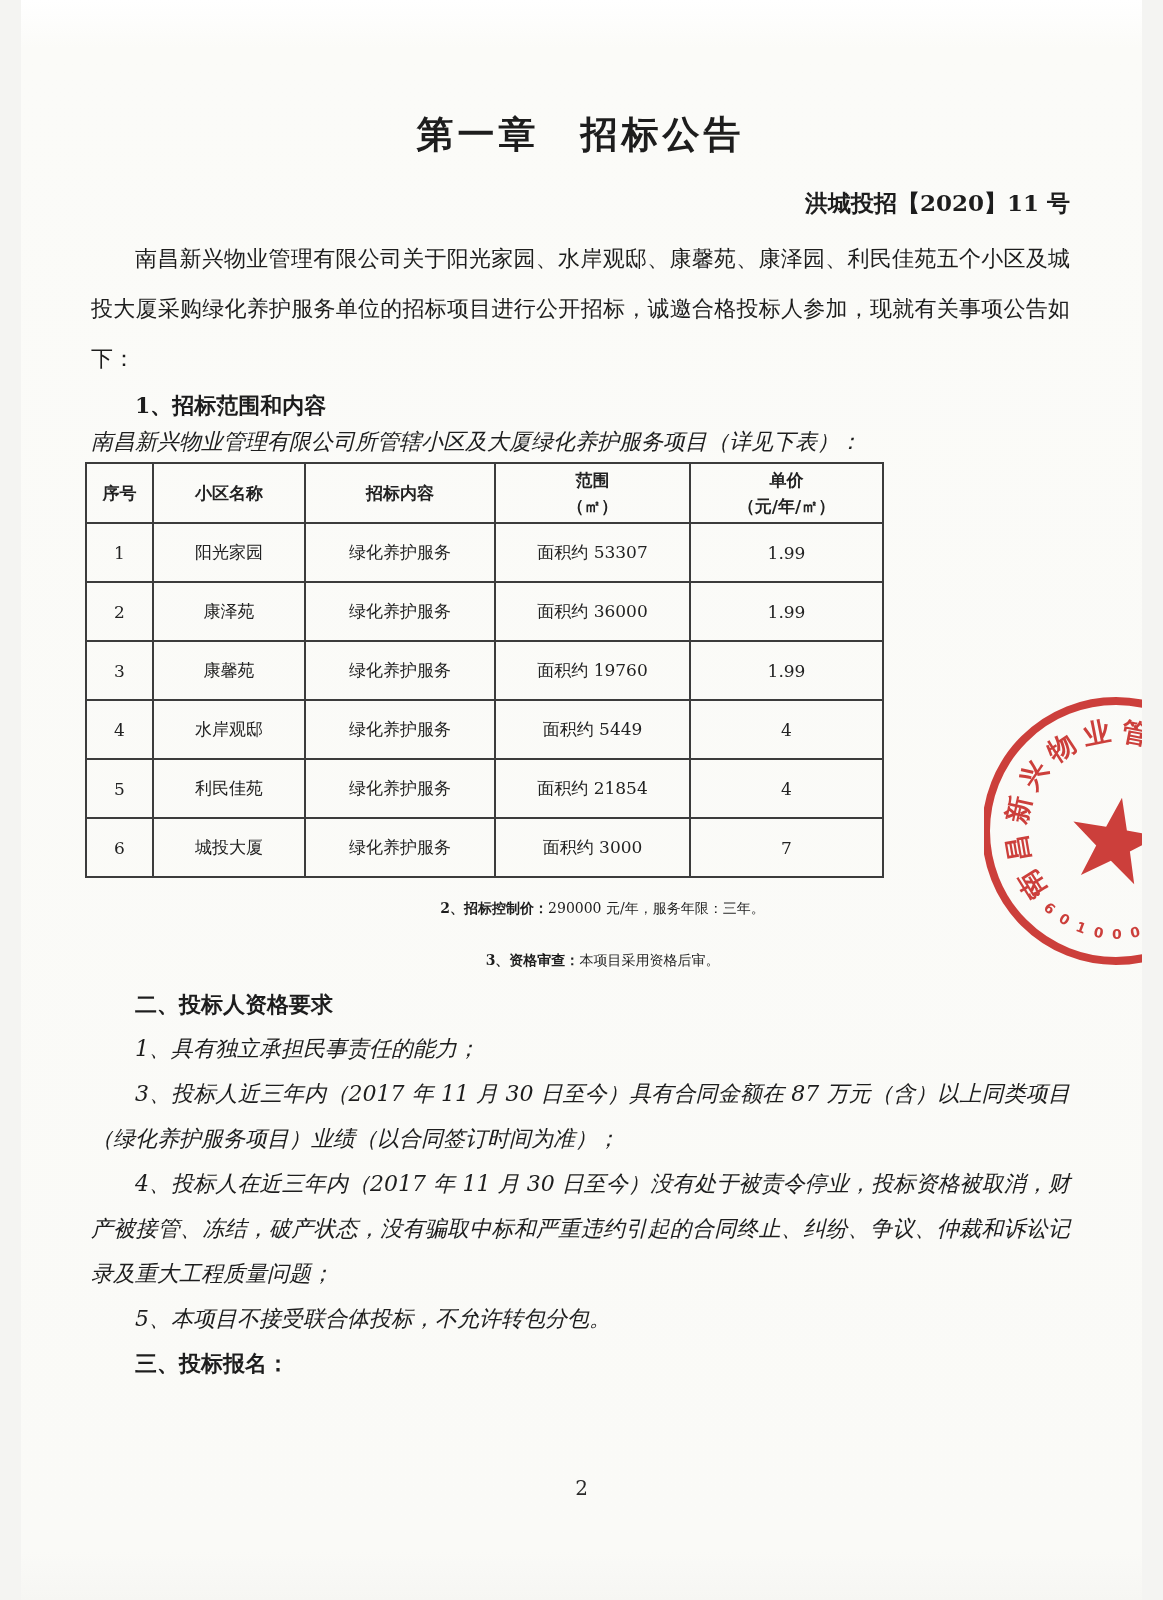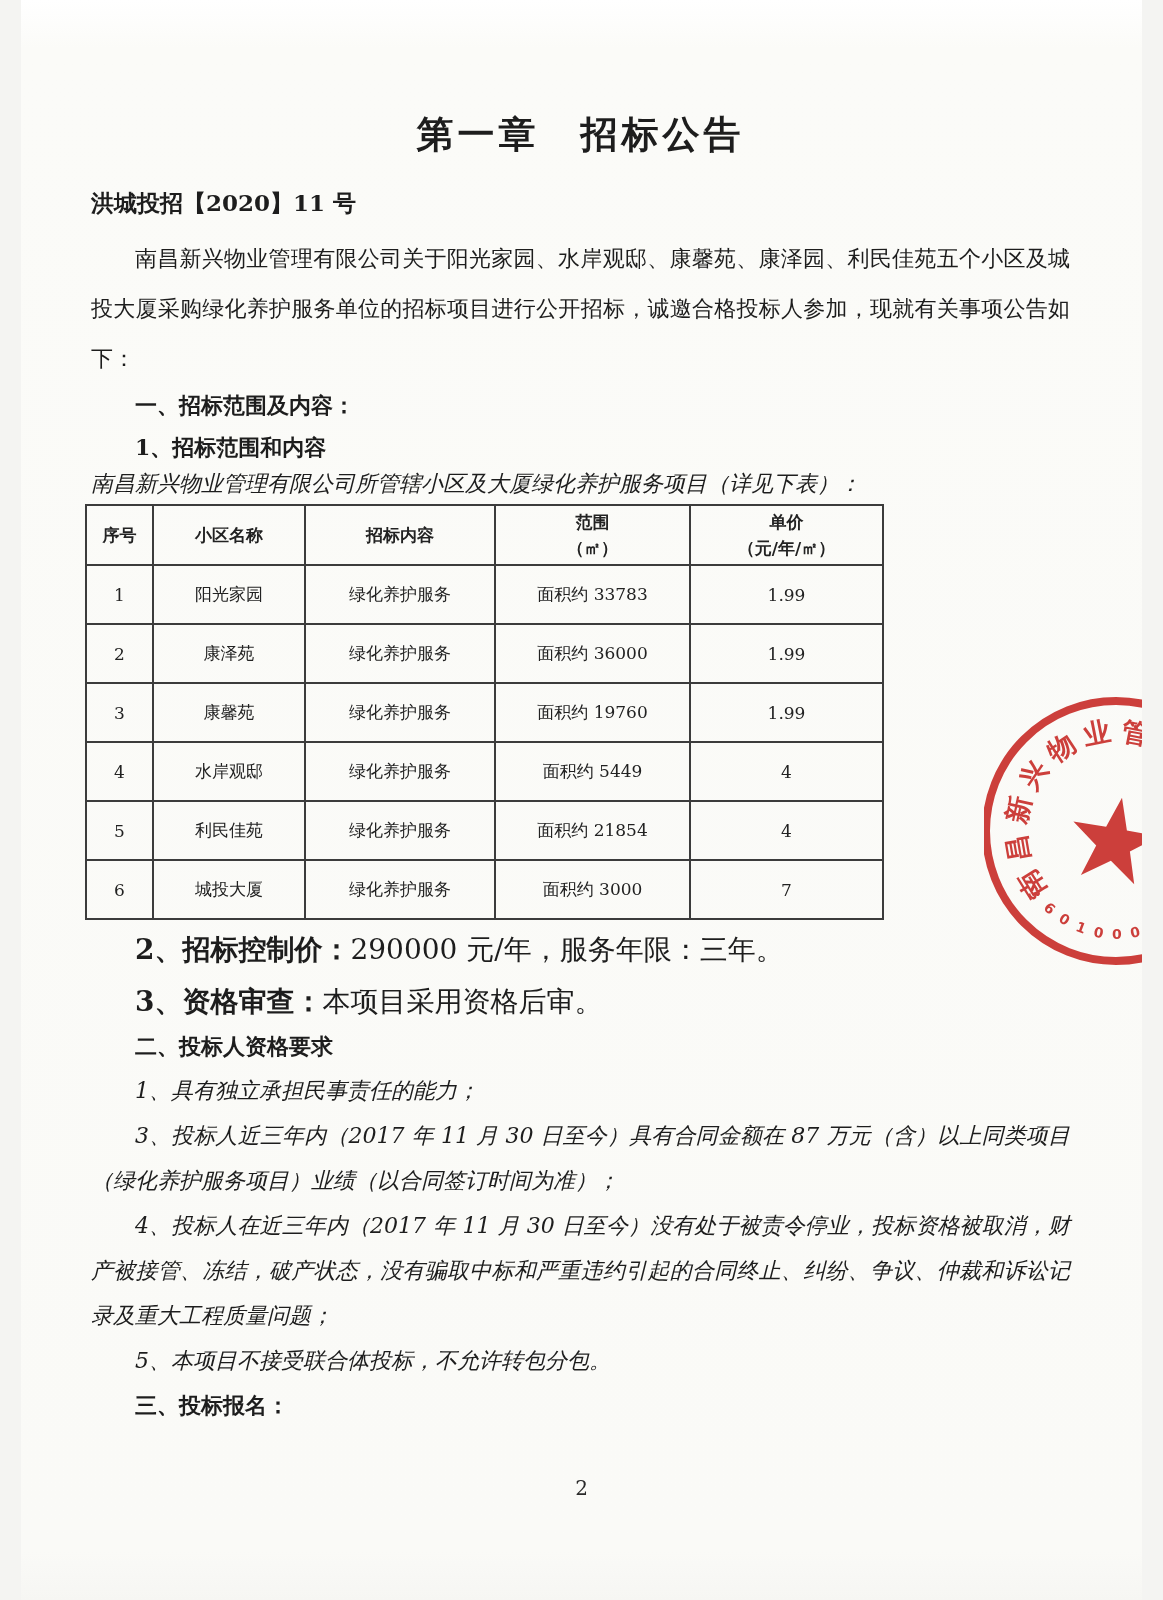--- a/index.html
+++ b/index.html
@@ -12,21 +12,21 @@
     color:#1d1d1d;
     font-family:"DejaVu Serif","Liberation Serif",serif;
   }
   .content{padding:0 72px 0 70px;}
   .chapter-title{
     margin:0;padding-top:110px;height:48px;line-height:48px;
     text-align:center;font-size:37px;font-weight:bold;letter-spacing:4px;
   }
   .doc-no{
     margin-top:30px;height:30px;line-height:30px;
-    text-align:left;font-size:23px;font-weight:bold;
+    text-align:right;font-size:23px;font-weight:bold;
   }
   .intro{
     margin:16px 0 0;font-size:22px;line-height:50px;
     text-indent:2em;text-align:justify;
   }
   .sec-heading{
     margin:0;padding-left:44px;font-size:22px;font-weight:bold;line-height:42px;
   }
   .sec-heading.lh46{line-height:44px;}
   .table-intro{margin:0;font-size:22px;line-height:32px;font-style:italic;}
@@ -34,21 +34,21 @@
     border-collapse:collapse;table-layout:fixed;
     width:797px;margin:4px 0 0 -6px;
     font-size:17px;
   }
   table.scope th,table.scope td{
     border:2px solid #3c3c3c;text-align:center;vertical-align:middle;
     padding:0;color:#222;
   }
   table.scope th{height:58px;font-weight:bold;line-height:26px;}
   table.scope td{height:57px;font-weight:normal;}
-  .after-table{margin:8px 0 0;padding-left:44px;font-size:28px;line-height:44px;}
+  .after-table{margin:8px 0 0;padding-left:44px;font-size:14px;line-height:44px;text-align:center;}
   .after-table .b{font-weight:bold;}
   .req-item{margin:0;font-size:22px;line-height:45px;text-indent:2em;text-align:justify;font-style:italic;}
   .page-number{
     position:absolute;left:0;top:1476px;width:100%;
     text-align:center;font-size:20px;color:#2a2a2a;
   }
   .seal{
     position:absolute;left:963px;top:693px;width:200px;height:285px;
     overflow:hidden;opacity:.92;pointer-events:none;
   }
@@ -64,21 +64,20 @@
 <body>
 
 <div class="page">
   <div class="content">
 
     <h1 class="chapter-title">第一章　招标公告</h1>
     <div class="doc-no">洪城投招【2020】11 号</div>
 
     <p class="intro">南昌新兴物业管理有限公司关于阳光家园、水岸观邸、康馨苑、康泽园、利民佳苑五个小区及城投大厦采购绿化养护服务单位的招标项目进行公开招标，诚邀合格投标人参加，现就有关事项公告如下：</p>
 
-    <p class="sec-heading">一、招标范围及内容：</p>
     <p class="sec-heading">1、招标范围和内容</p>
     <p class="table-intro">南昌新兴物业管理有限公司所管辖小区及大厦绿化养护服务项目（详见下表）：</p>
 
     <table class="scope">
       <colgroup>
         <col style="width:67px">
           <col style="width:152px">
           <col style="width:190px">
           <col style="width:195px">
           <col style="width:193px">
@@ -102,21 +101,21 @@
             <div>单价</div>
             <div>（元/年/㎡）</div>
           </th>
         </tr>
       </thead>
       <tbody>
         <tr>
           <td>1</td>
           <td>阳光家园</td>
           <td>绿化养护服务</td>
-          <td>面积约 33783</td>
+          <td>面积约 53307</td>
           <td>1.99</td>
         </tr>
         <tr>
           <td>2</td>
           <td>康泽苑</td>
           <td>绿化养护服务</td>
           <td>面积约 36000</td>
           <td>1.99</td>
         </tr>
         <tr>

